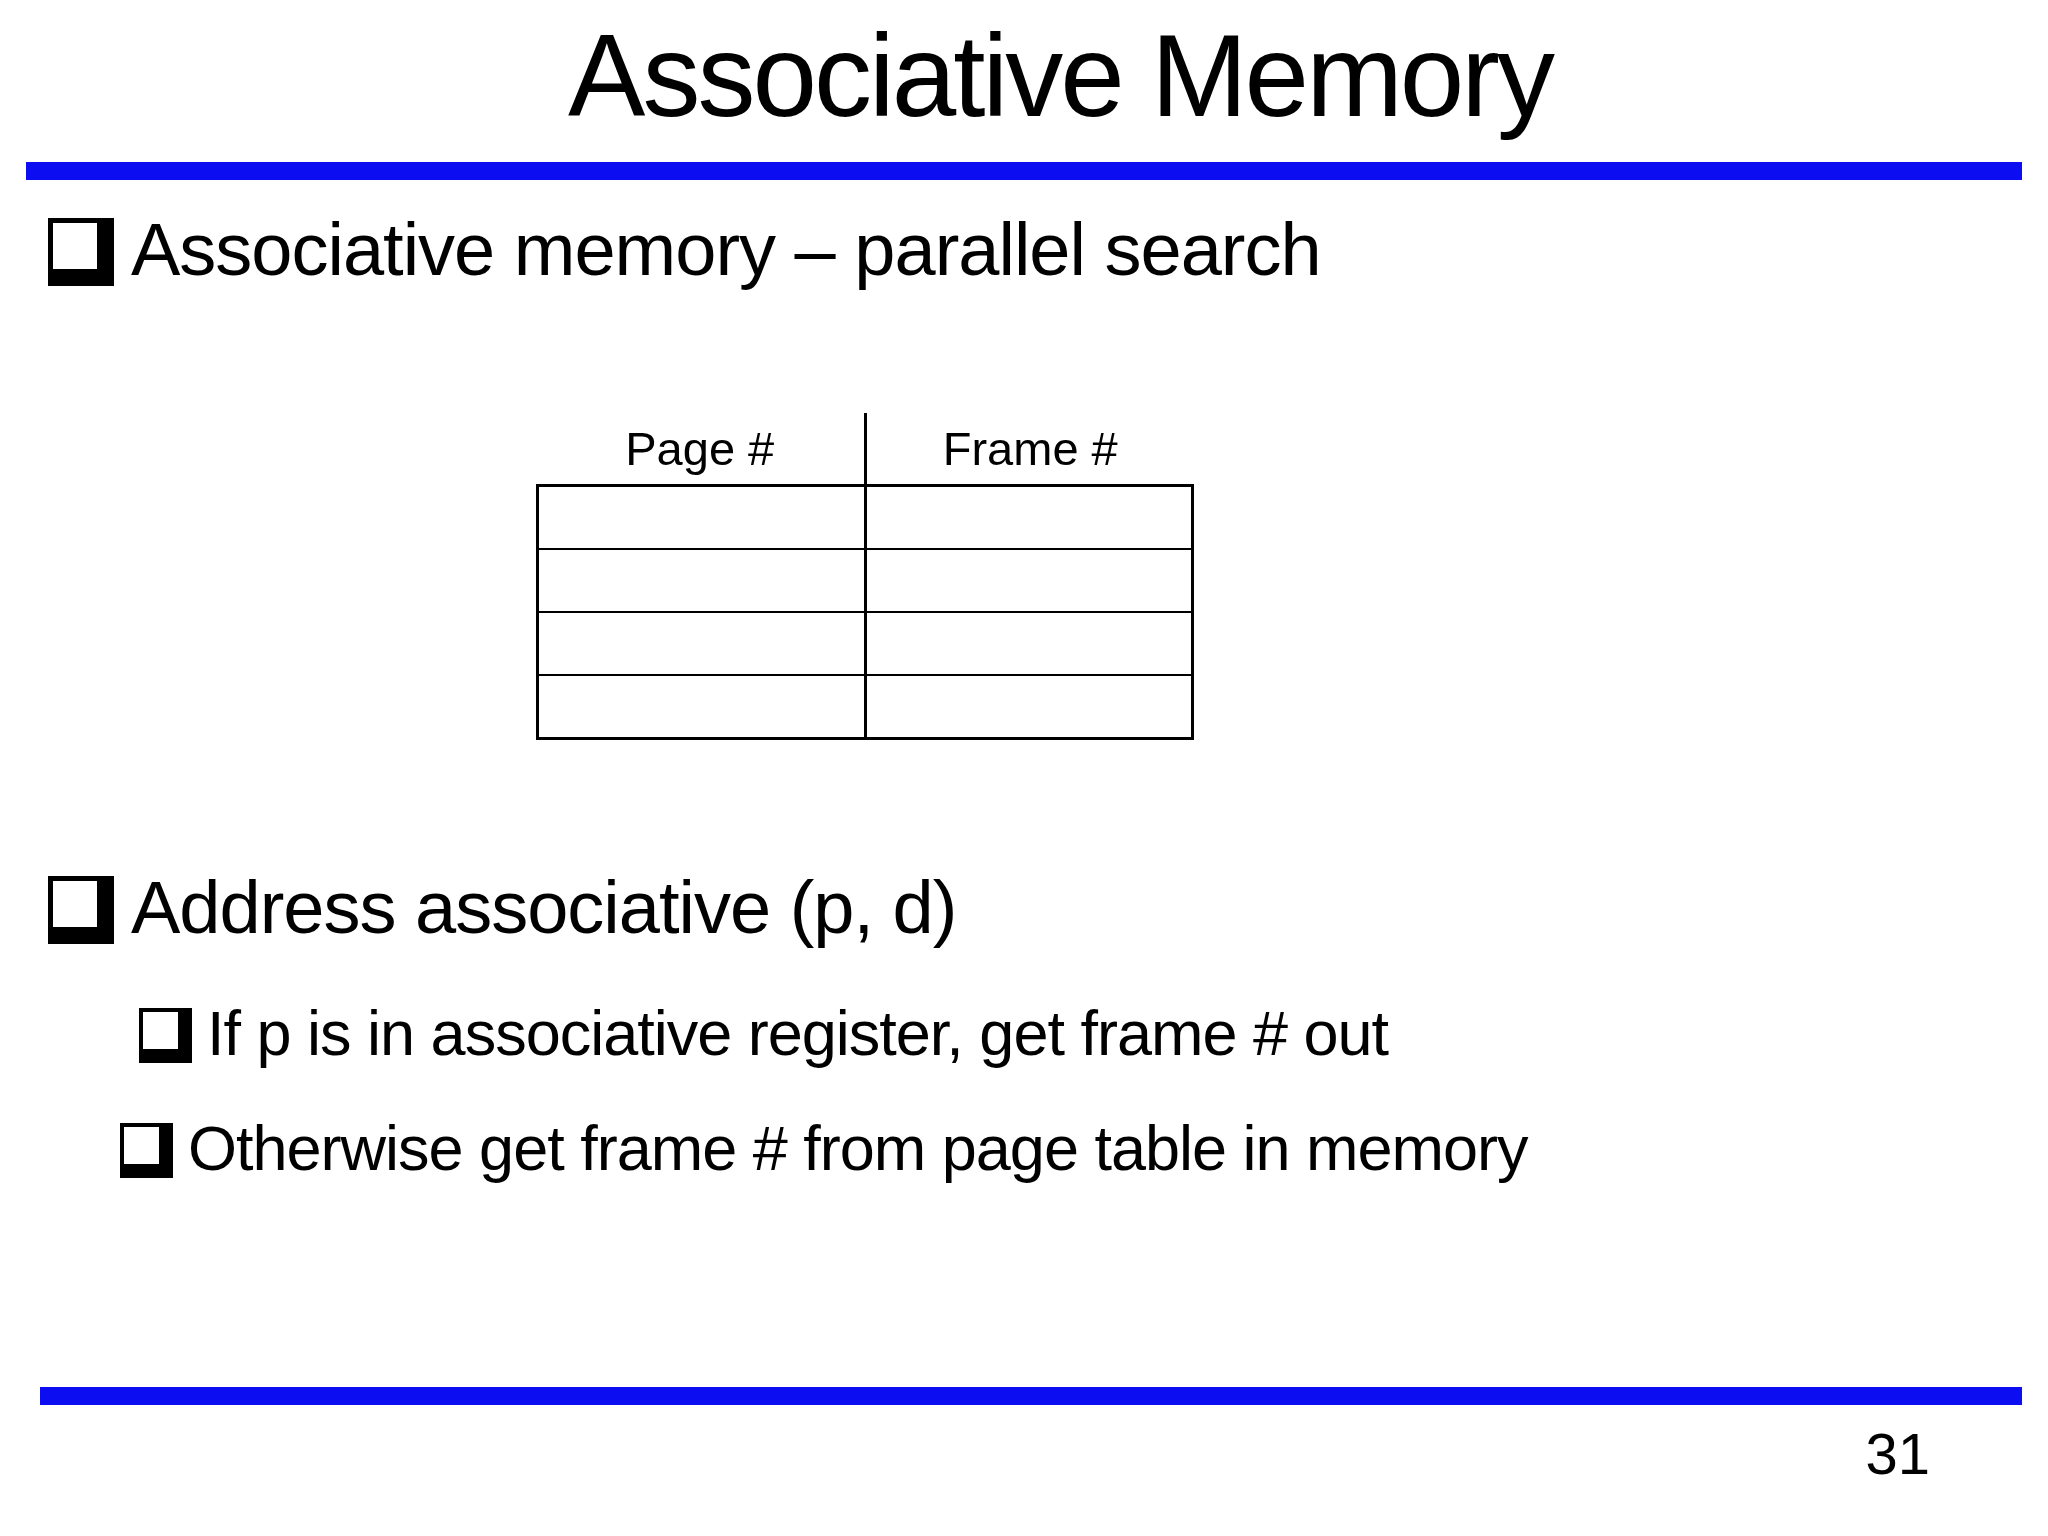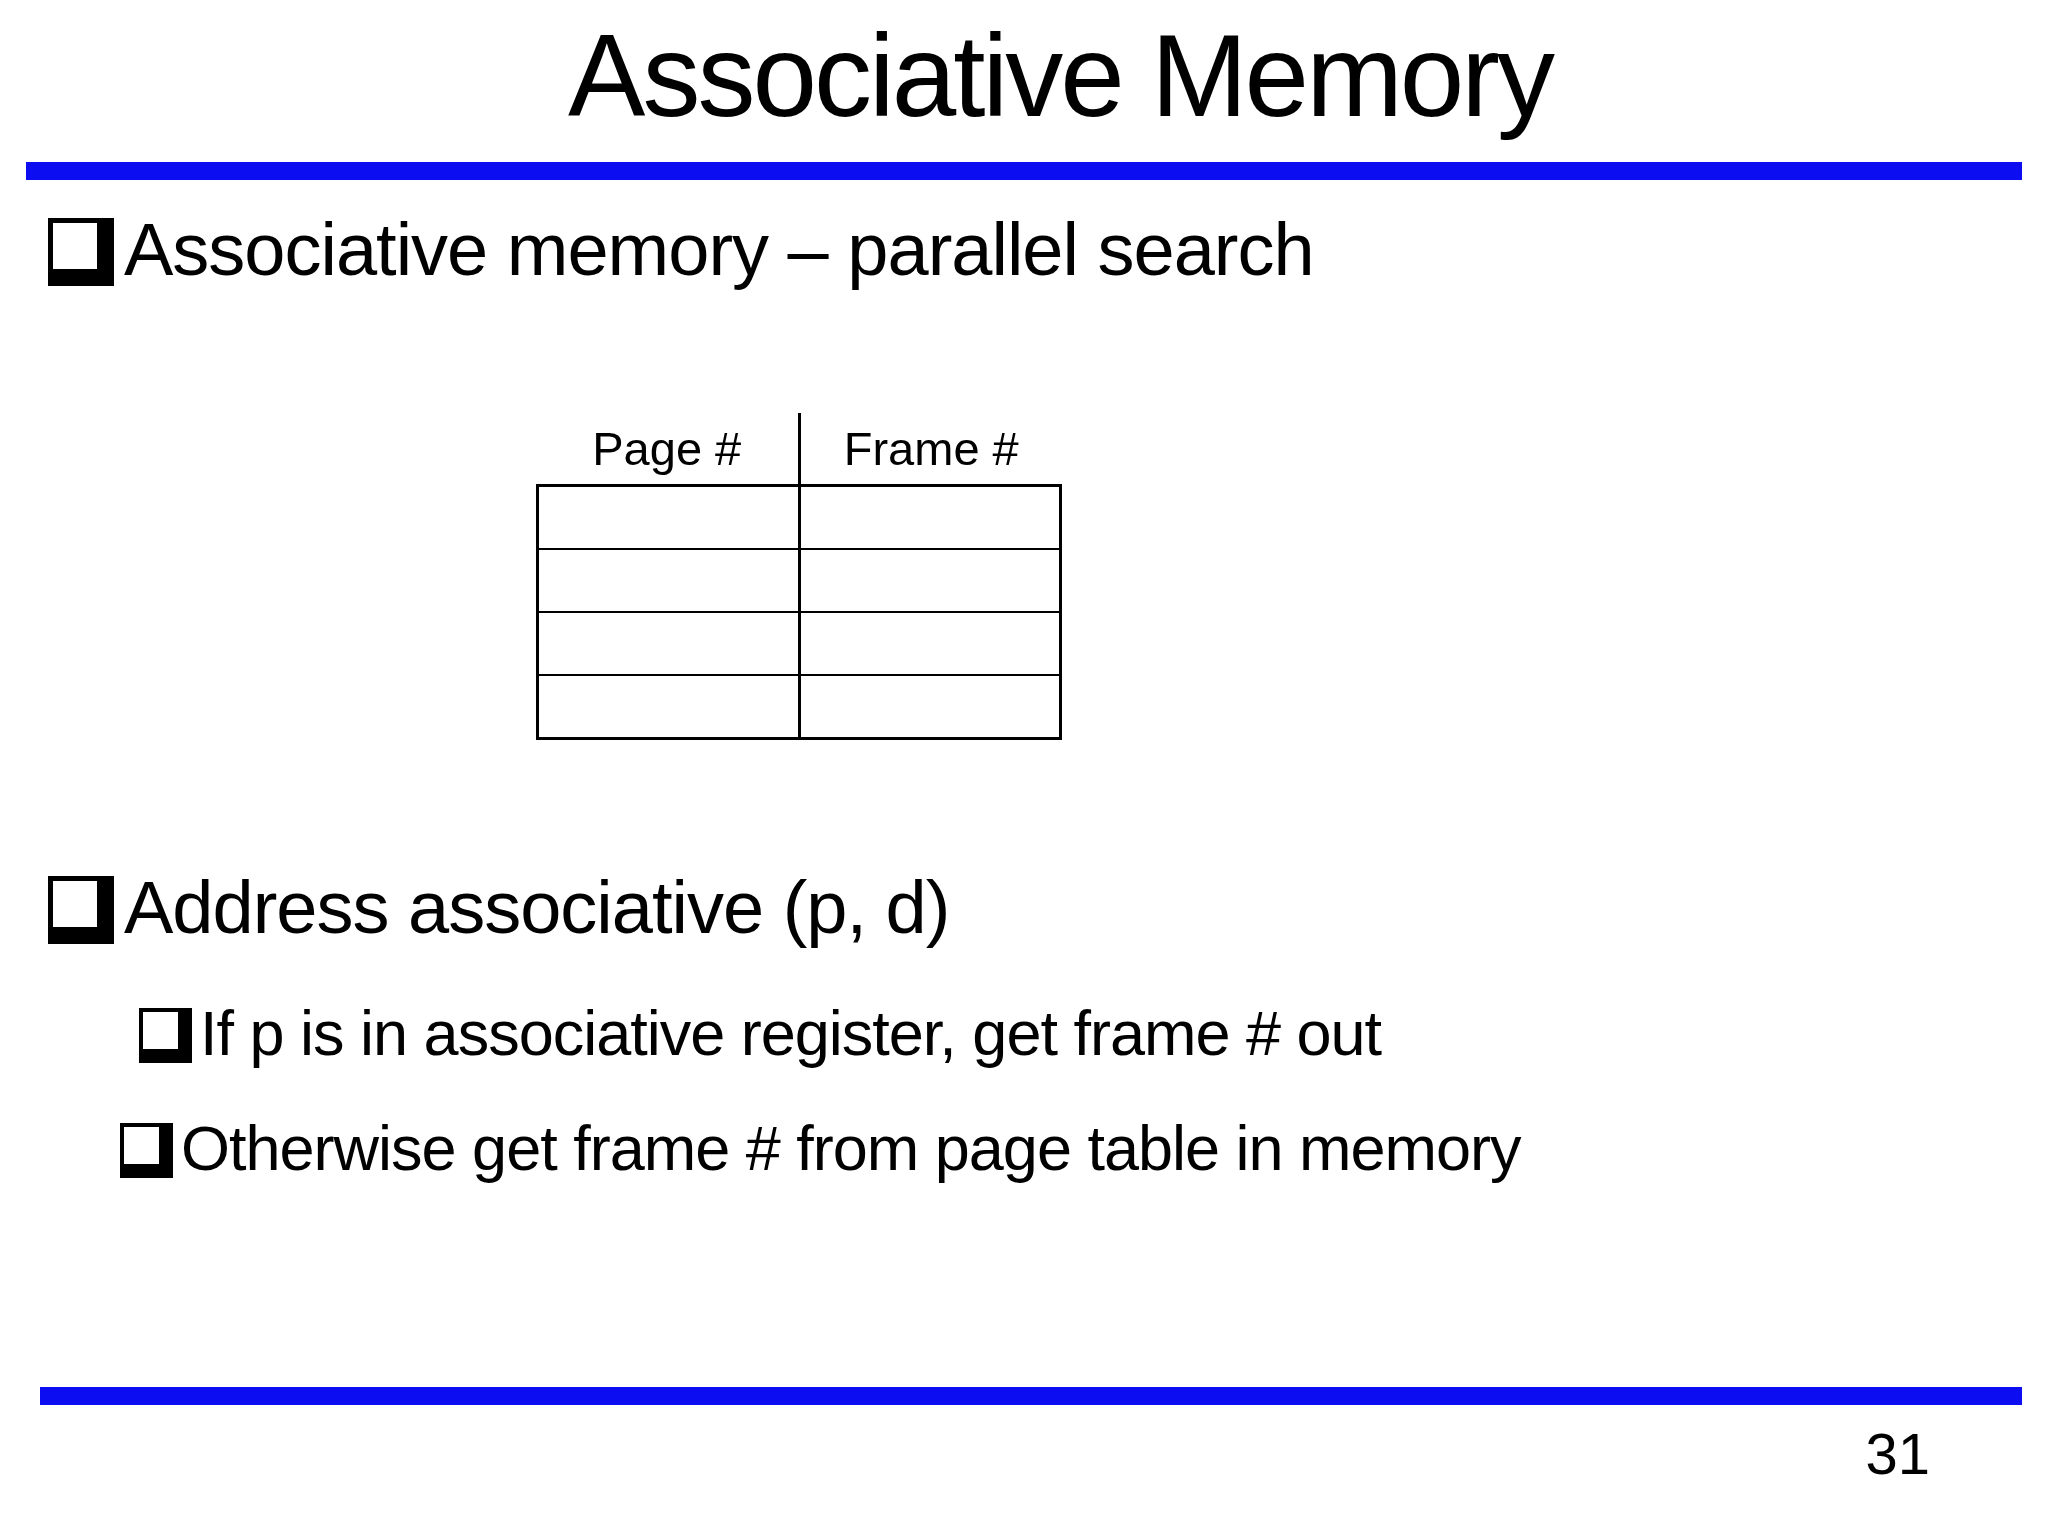--- a/index.html
+++ b/index.html
@@ -32,40 +32,41 @@
   .rule.bottom { left: 40px; right: 26px; top: 1387px; }
 
   
   .bullet-line {
     position: absolute;
     display: flex;
     align-items: center;
     white-space: nowrap;
     line-height: 1.2;
     letter-spacing: -1px;
+    gap: 7px;
   }
   .b1  { left: 48px;  top: 206px;  font-size: 74px; }
   .b2  { left: 48px;  top: 864px;  font-size: 74px; }
   .sb1 { left: 120px; top: 996px;  font-size: 63px; padding-left: 19px; }
   .sb2 { left: 120px; top: 1111px; font-size: 63px; }
 
   
   .chk {
     display: inline-block;
     background: #ffffff;
     border-style: solid;
     border-color: #000000;
     box-sizing: content-box;
     flex: 0 0 auto;
   }
   .chk.lg { width: 44px; height: 46px; border-width: 5px 17px 17px 5px; margin-right: 10px; margin-top: 4px; }
   .chk.sm { width: 35px; height: 37px; border-width: 4px 14px 14px 4px; margin-right: 8px;  margin-top: 4px; }
 
   
-  .tbl { position: absolute; left: 536px; top: 413px; width: 526px; }
+  .tbl { position: absolute; left: 536px; top: 413px; width: 658px; }
   .tbl-head { display: flex; height: 71px; }
   .tbl-head .hc {
     flex: 1 1 0;
     display: flex; align-items: center; justify-content: center;
     font-size: 47px;
     letter-spacing: 0px;
   }
   .tbl-head .hc.first { border-right: 3px solid #000000; }
   .tbl-body { border: 3px solid #000000; }
   .tbl-row { display: flex; height: 61px; border-top: 2px solid #000000; }

